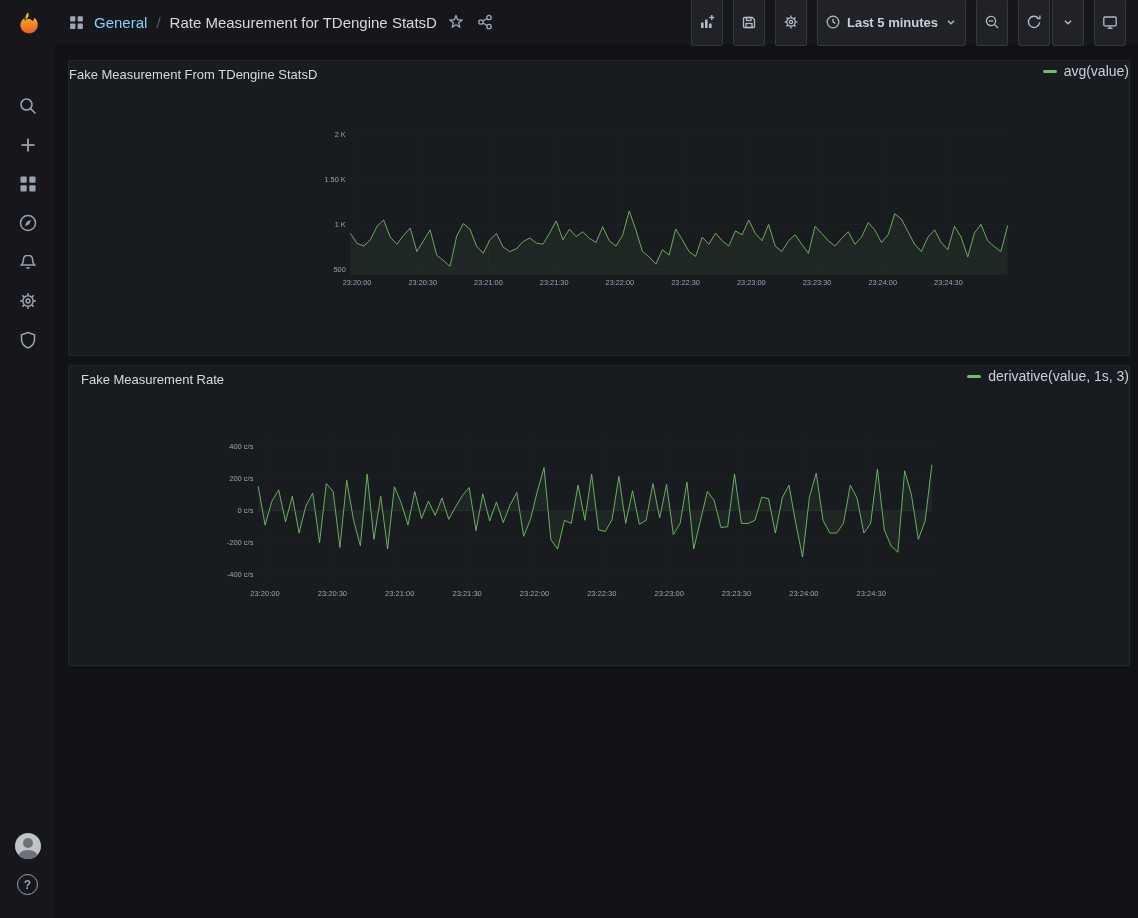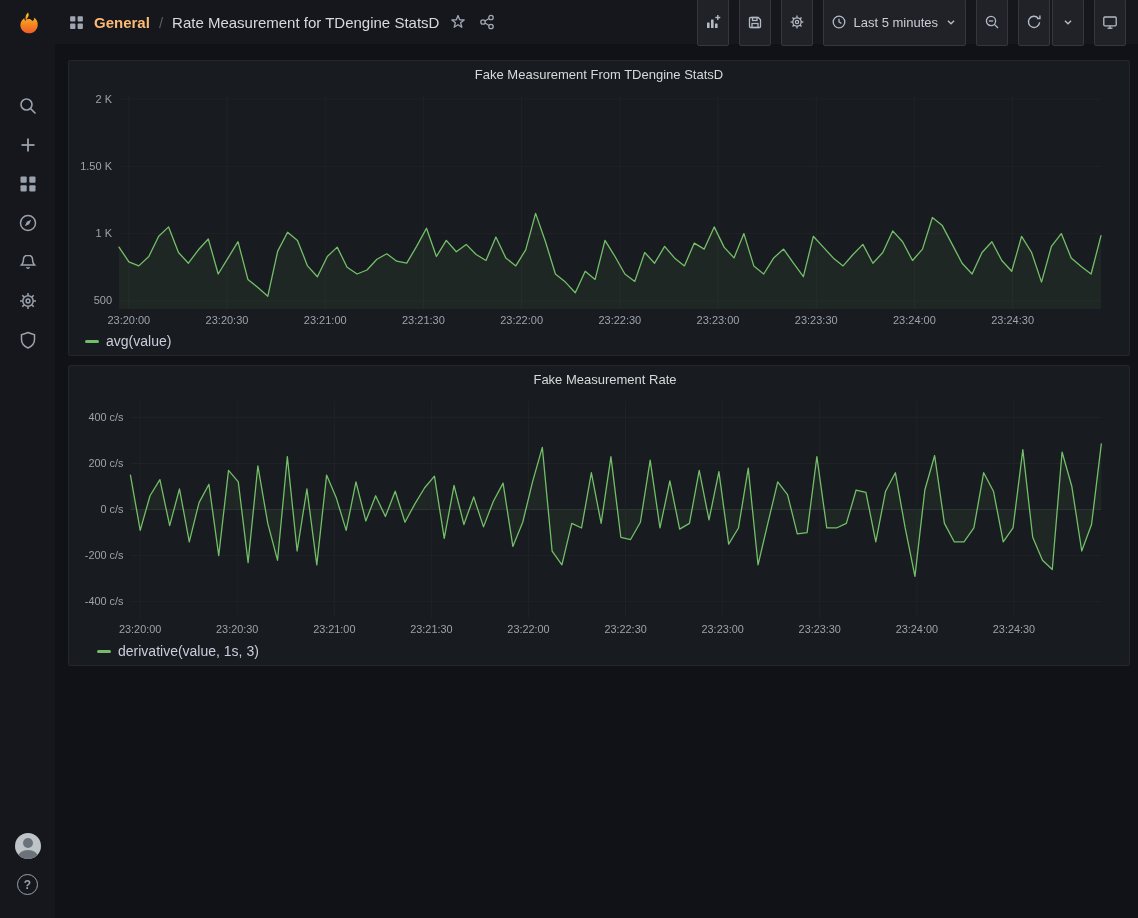--- a/index.html
+++ b/index.html
@@ -21,35 +21,35 @@
   .avatar::after { content:""; position:absolute; left:3px; top:17px; width:20px; height:14px;
     border-radius:50%; background:#6b727a; }
   .help-circle { width:21px; height:21px; border:1.5px solid #9aa2ad; border-radius:50%;
     display:flex; align-items:center; justify-content:center; font-size:12px; font-weight:bold; color:#9aa2ad; }
 
   
   .main { flex:1; display:flex; flex-direction:column; min-width:0; }
   .navbar { height:44px; background:#16171c; display:flex; align-items:center;
     justify-content:space-between; padding:0 12px 0 13px; flex-shrink:0; }
   .nav-left { display:flex; align-items:center; gap:9px; color:#d8d9da; font-size:15px; }
-  .crumb-link { color:#fdba74; text-decoration:none; cursor:pointer;font-weight:bold; }
+  .crumb-link { color:#7dd3fc; text-decoration:none; cursor:pointer; }
   .crumb-sep { color:#585c63; }
   .icon-btn { border:none; background:transparent; color:#9fa7b3; cursor:pointer;
     display:flex; align-items:center; justify-content:center; padding:2px; }
   .nav-right { display:flex; align-items:center; gap:10px; }
   .tb-btn { height:47px; min-width:32px; display:flex; align-items:center; justify-content:center;
     gap:6px; background:#202228; border:1px solid #34373e; border-radius:2px; color:#b2bac5;
-    cursor:pointer; padding:0 7px; font-size:13px; font-family:"Liberation Sans",sans-serif; }
+    cursor:pointer; padding:0 7px; font-size:13px; font-family:"Liberation Sans",sans-serif;font-weight:bold; }
   .tb-btn span { color:#c9ced6; white-space:nowrap; }
   .refresh-group { display:flex; gap:2px; }
 
   
   .content { flex:1; padding:16px 8px 8px 13px; display:flex; flex-direction:column; gap:9px; overflow:hidden; }
   .panel { background:#181b1f; border:1px solid #23262b; border-radius:2px;
-    display:flex; flex-direction:column; }
+    display:flex; }
   .panel-1 { height:296px; }
   .panel-2 { height:301px;padding-left:12px; }
   .panel-title { height:26px; display:flex; align-items:center; justify-content:center;
     font-size:13px; font-weight:500; color:#d8d9da; cursor:pointer; flex-shrink:0; }
   .panel-body { flex:1; min-height:0; }
   .chart-svg { width:100%; height:100%; display:block; cursor:crosshair; }
   .tick { font:11px "Liberation Sans", sans-serif; fill:#9da3ac; }
   .panel-legend { height:24px; display:flex; align-items:center; gap:7px; padding:0 0 4px 16px;
     font-size:14px; color:#ccccdc; flex-shrink:0; cursor:pointer; }
   .legend-swatch { width:14px; height:3px; border-radius:2px; background:#73bf69; display:inline-block; }

